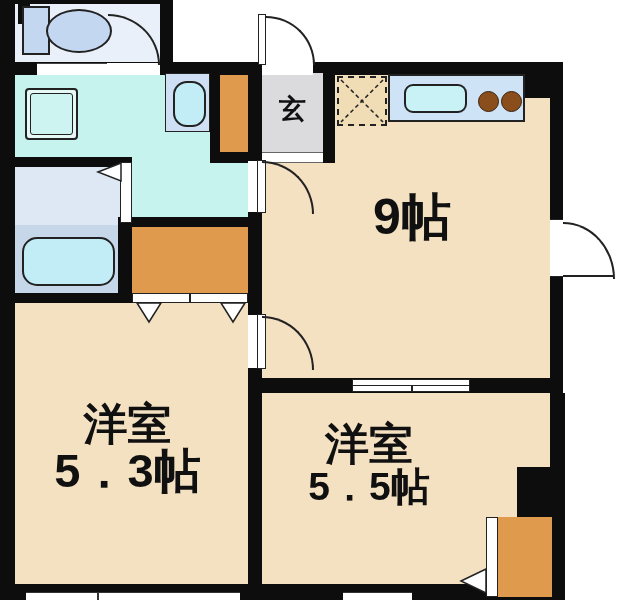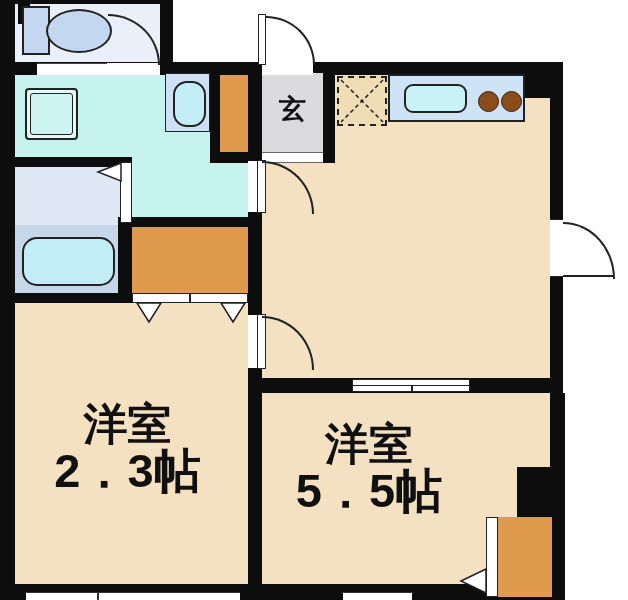--- a/index.html
+++ b/index.html
@@ -120,23 +120,24 @@
   <svg class="ovl" width="628" height="600" viewBox="0 0 628 600">
     <line x1="341" y1="80" x2="383" y2="122" stroke="#222" stroke-width="1.5" stroke-dasharray="4 3"></line>
     <line x1="383" y1="80" x2="341" y2="122" stroke="#222" stroke-width="1.5" stroke-dasharray="4 3"></line>
     <polygon points="98,172 121,163 121,181" fill="#fff" stroke="#222" stroke-width="1.5"></polygon>
     <polygon points="149,322 137,303 161,303" fill="#fff" stroke="#222" stroke-width="1.5"></polygon>
     <polygon points="233,322 221,303 245,303" fill="#fff" stroke="#222" stroke-width="1.5"></polygon>
     <polygon points="461,581 486,569 486,593" fill="#fff" stroke="#222" stroke-width="1.5"></polygon>
   </svg>
 
   <div class="label" style="left:292px;top:192px;width:240px;">
+    <span class="l2" style="font-size:50px;">9帖</span>
   </div>
   <div class="label" style="left:15px;top:402px;width:225px;">
     <span class="l1" style="font-size:44px;">洋室</span>
-    <span class="l2" style="font-size:47px;">2．3帖</span>
+    <span class="l2" style="font-size:47px;">5．3帖</span>
   </div>
   <div class="label" style="left:258px;top:422px;width:222px;">
     <span class="l1" style="font-size:44px;">洋室</span>
-    <span class="l2" style="font-size:47px;">5．5帖</span>
+    <span class="l2" style="font-size:39px;">5．5帖</span>
   </div>
 
 </div>
 
 </body></html>

